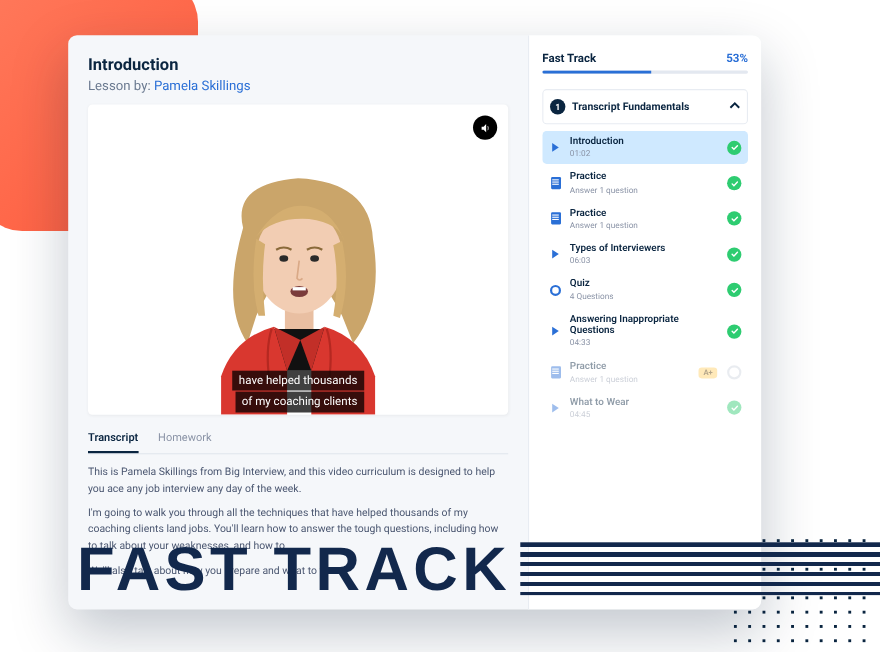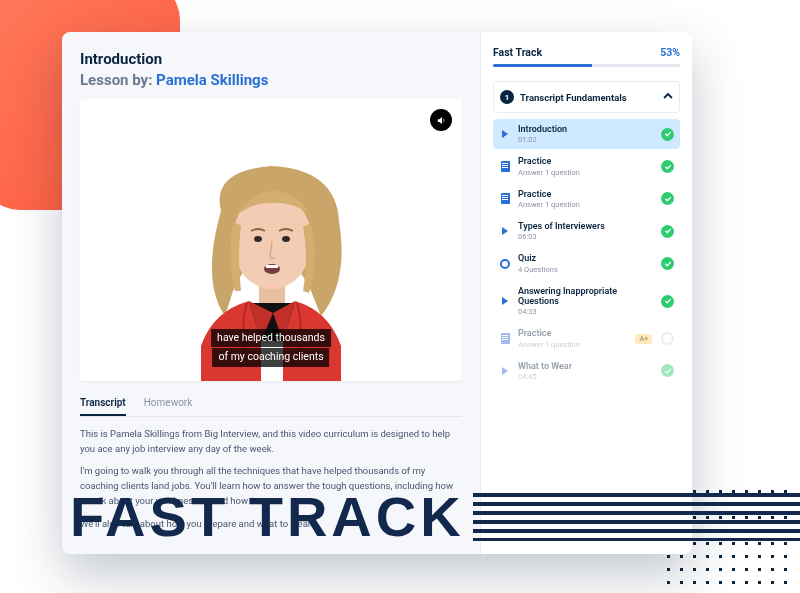--- a/index.html
+++ b/index.html
@@ -49,24 +49,23 @@
     padding: 18px 18px 0 18px;
     overflow: hidden;
     position: relative;
   }
   .lesson-title {
     font-size: 15px;
     font-weight: 700;
     color: #0a2540;
   }
   .lesson-by {
-    font-size: 15px;
+    font-size: 12px;
     color: #6b7a90;
     margin-top: 3px;
-    font-weight: bold;
   }
   .lesson-by .author { color: #2a6fd6; }
   .video-frame {
     margin-top: 10px;
     width: 100%;
     height: 282px;
     background: #fff;
     border-radius: 4px;
     position: relative;
     overflow: hidden;
@@ -91,23 +90,23 @@
     position: absolute;
     left: 50%;
     bottom: 0;
     transform: translateX(-50%);
     width: 260px;
     height: 240px;
   }
   .captions {
     position: absolute;
     left: 50%;
-    bottom: 14px;
+    bottom: 2px;
     transform: translateX(-50%);
-    text-align: center;
+    text-align: right;
     font-size: 10.5px;
     line-height: 1.4;
     color: #fff;
   }
   .captions span {
     background: rgba(0,0,0,0.75);
     padding: 2px 6px;
     display: inline-block;
     margin-top: 1px;
   }

